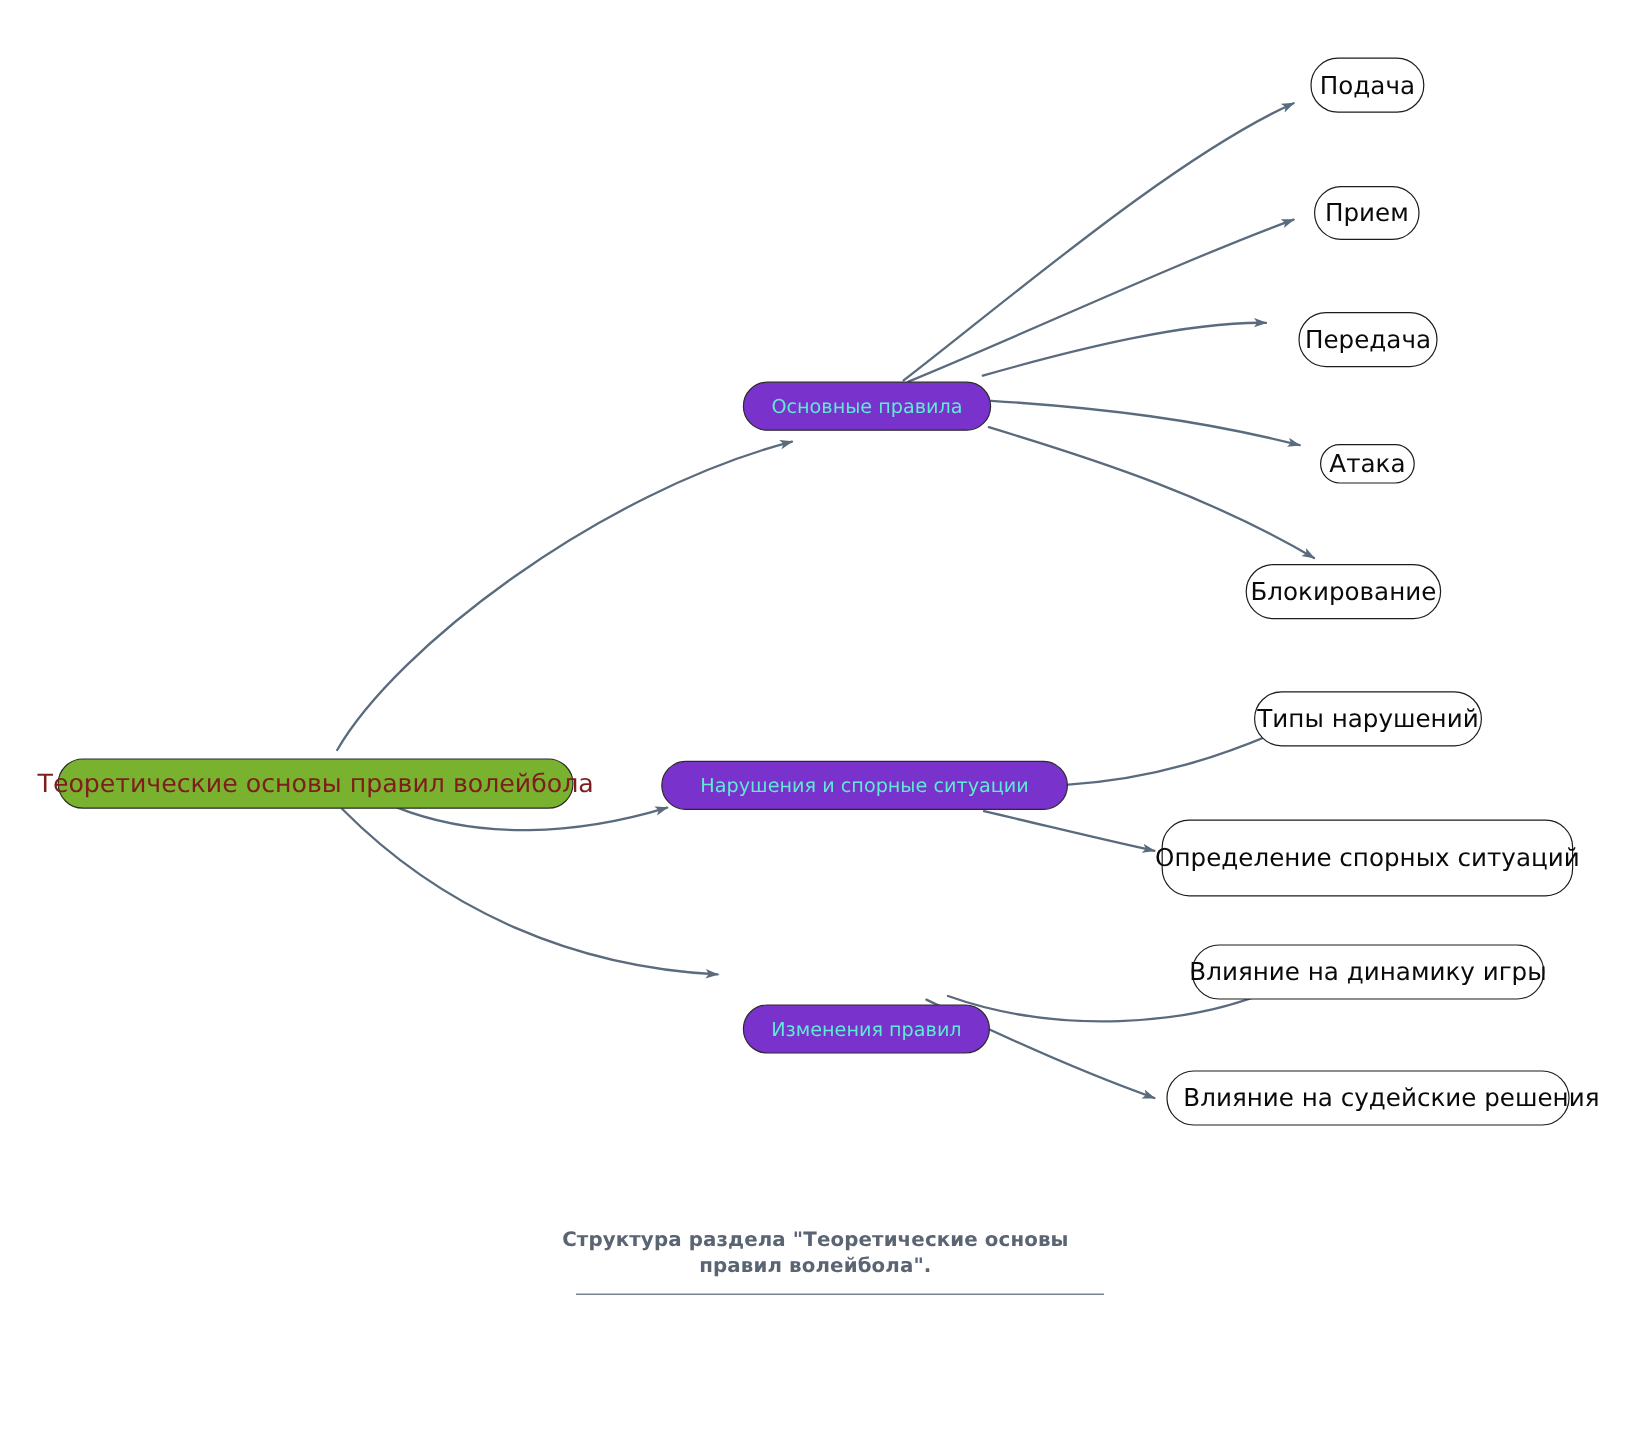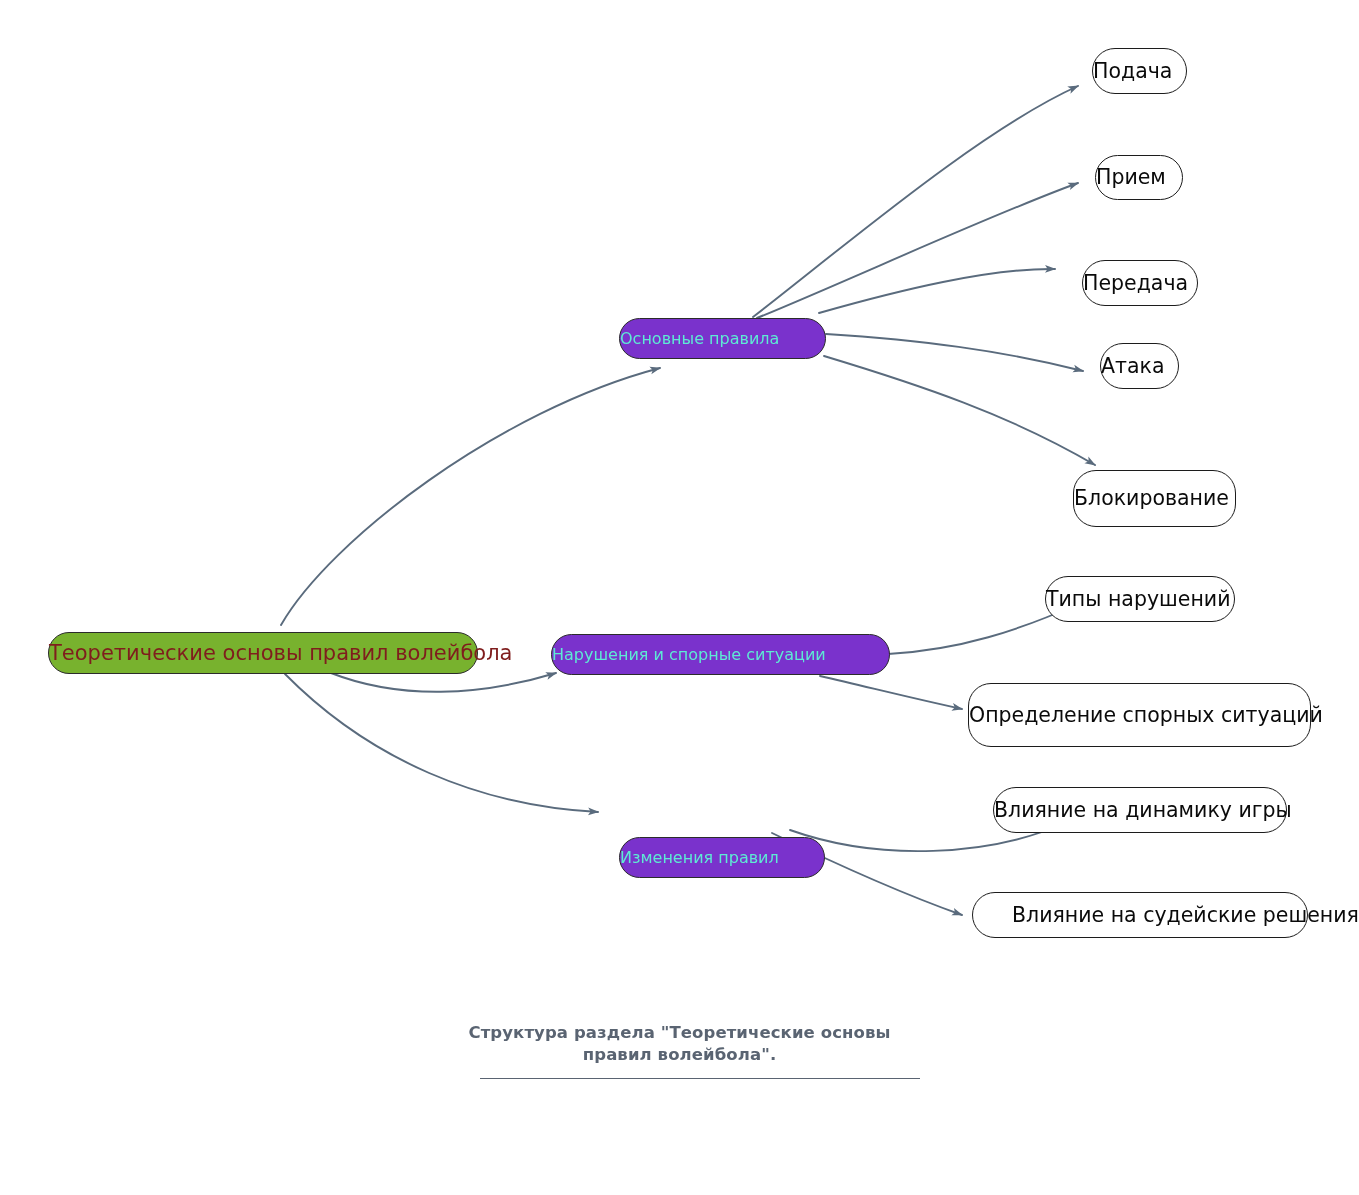--- a/index.html
+++ b/index.html
@@ -28,21 +28,21 @@
     top: 0;
     width: 1359px;
     height: 1195px;
     pointer-events: none;
   }
   .node {
     position: absolute;
     box-sizing: border-box;
     display: flex;
     align-items: center;
-    justify-content: flex-start;
+    justify-content: center;
     border-radius: 23px;
     white-space: nowrap;
     line-height: 1;
     text-align: center;
   }
   .node-root {
     background: #78B22E;
     border: 1.4px solid #2b2b2b;
     color: #7f1d1d;
     font-size: 21px;
@@ -137,24 +137,24 @@
 
   <div class="node node-leaf" style="left:1092px; top:48px; width:95px; height:46px;">
     <span>Подача</span>
   </div>
   <div class="node node-leaf" style="left:1095px; top:155px; width:88px; height:45px;">
     <span>Прием</span>
   </div>
   <div class="node node-leaf" style="left:1082px; top:260px; width:116px; height:46px;">
     <span>Передача</span>
   </div>
-  <div class="node node-leaf" style="left:1100px; top:343px; width:79px; height:46px;">
+  <div class="node node-leaf" style="left:1100px; top:370px; width:79px; height:33px;">
     <span>Атака</span>
   </div>
-  <div class="node node-leaf" style="left:1073px; top:470px; width:163px; height:57px;">
+  <div class="node node-leaf" style="left:1038px; top:470px; width:163px; height:46px;">
     <span>Блокирование</span>
   </div>
 
   <div class="node node-leaf" style="left:1045px; top:576px; width:190px; height:46px;">
     <span>Типы нарушений</span>
   </div>
   <div class="node node-branch" style="left:551px; top:634px; width:339px; height:41px;">
     <span>Нарушения и спорные ситуации</span>
   </div>
   <div class="node node-leaf" style="left:968px; top:683px; width:343px; height:64px;">

